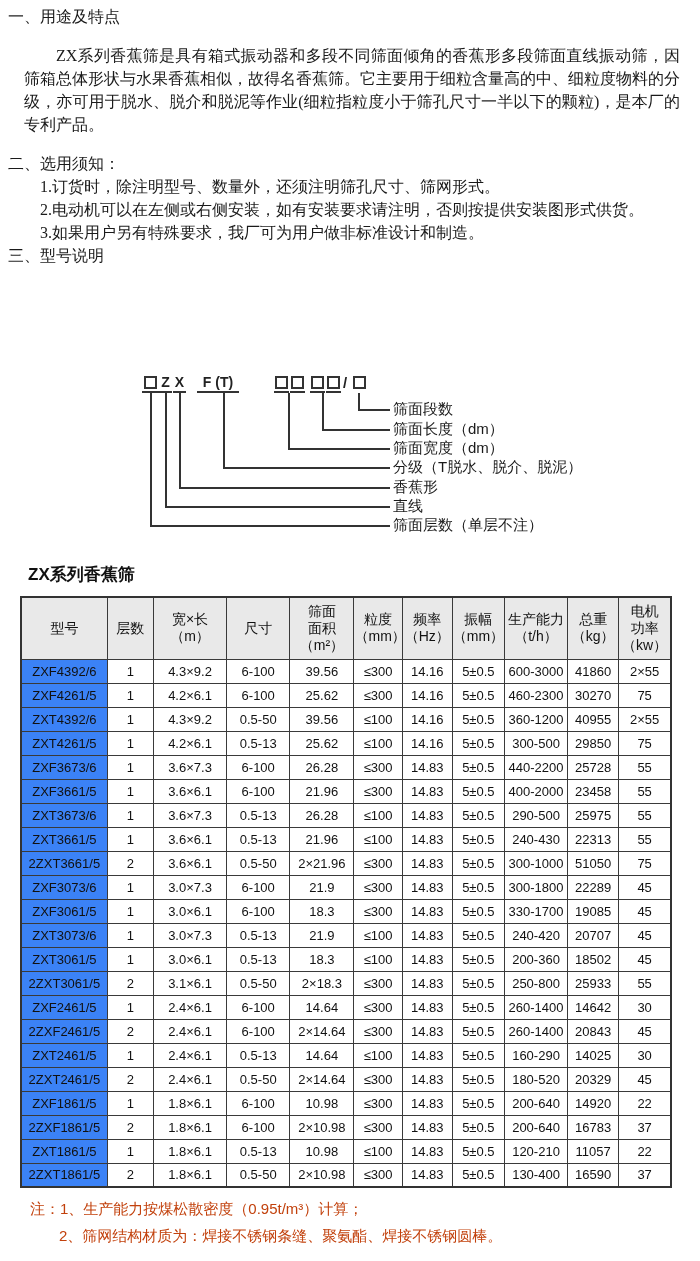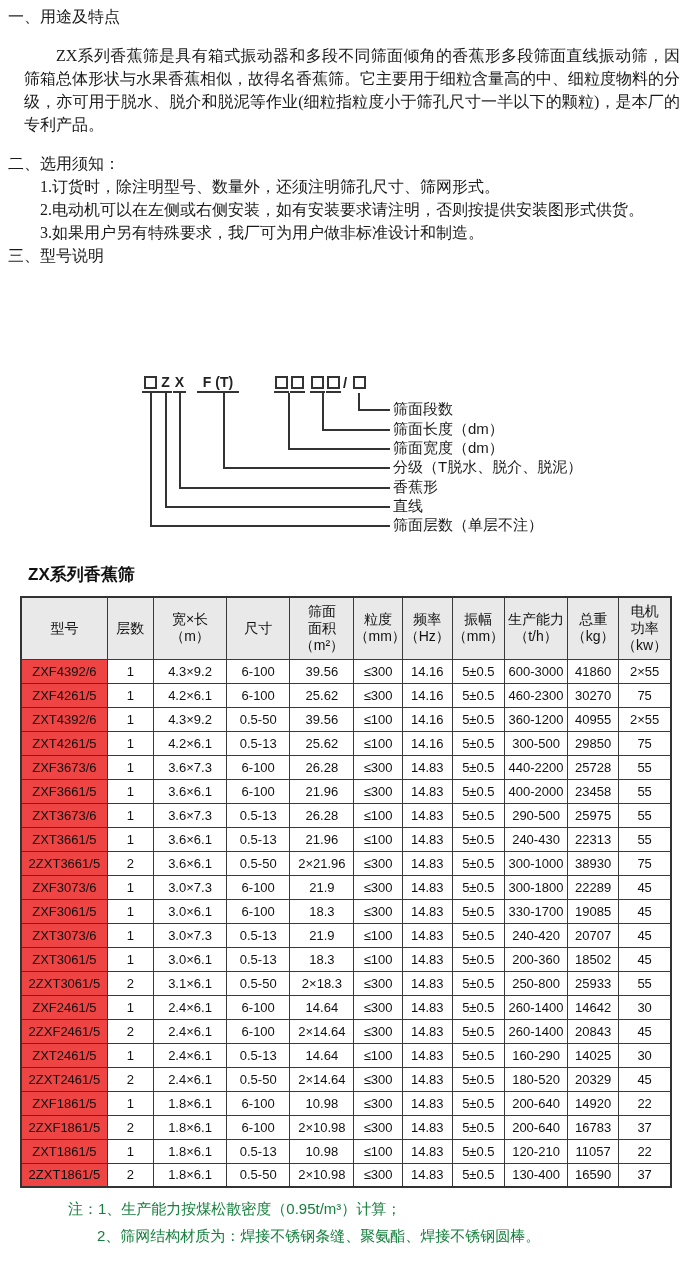--- a/index.html
+++ b/index.html
@@ -49,25 +49,25 @@
     border:1px solid #3a3a3a;text-align:center;vertical-align:middle;
     padding:0;overflow:hidden;
   }
   table.spec thead tr{height:62px;}
   table.spec th{
     background:#e9e9e9;font-size:14px;font-weight:normal;
     white-space:pre-line;line-height:17px;color:#111;
   }
   table.spec tbody tr{height:24px;}
   table.spec td{font-size:13px;color:#111;background:#fff;white-space:nowrap;}
-  table.spec td.model-cell{background:#ef4444;}
+  table.spec td.model-cell{background:#3b82f6;}
   
   .note{
     position:absolute;font-family:"Liberation Sans","DejaVu Sans",sans-serif;
-    font-size:15px;color:#15803d;white-space:nowrap;margin-left:38px;
+    font-size:15px;color:#c2410c;white-space:nowrap;
   }
 </style>
 </head>
 <body>
 
 <div class="page">
 
   <div class="textflow">
     <div class="h">一、用途及特点</div>
     <p>ZX系列香蕉筛是具有箱式振动器和多段不同筛面倾角的香蕉形多段筛面直线振动筛，因筛箱总体形状与水果香蕉相似，故得名香蕉筛。它主要用于细粒含量高的中、细粒度物料的分级，亦可用于脱水、脱介和脱泥等作业(细粒指粒度小于筛孔尺寸一半以下的颗粒)，是本厂的专利产品。</p>
@@ -258,21 +258,21 @@
           <tr>
             <td class="model-cell">2ZXT3661/5</td>
             <td>2</td>
             <td>3.6×6.1</td>
             <td>0.5-50</td>
             <td>2×21.96</td>
             <td>≤300</td>
             <td>14.83</td>
             <td>5±0.5</td>
             <td>300-1000</td>
-            <td>38930</td>
+            <td>51050</td>
             <td>75</td>
           </tr>
           <tr>
             <td class="model-cell">ZXF3073/6</td>
             <td>1</td>
             <td>3.0×7.3</td>
             <td>6-100</td>
             <td>21.9</td>
             <td>≤300</td>
             <td>14.83</td>

